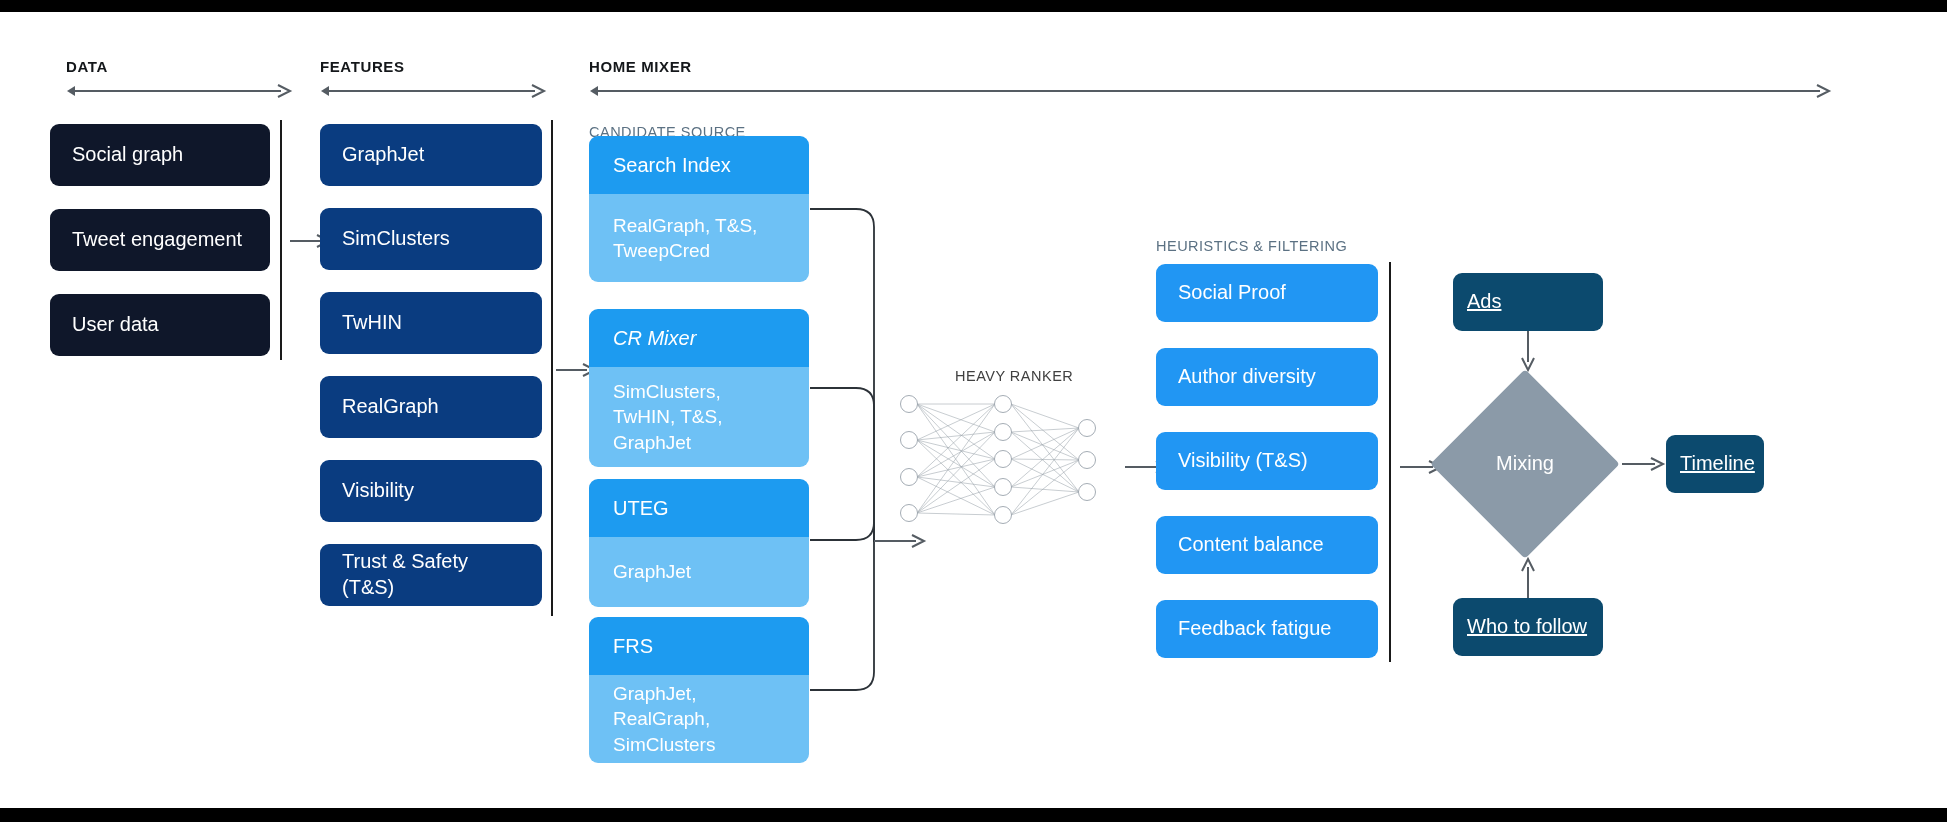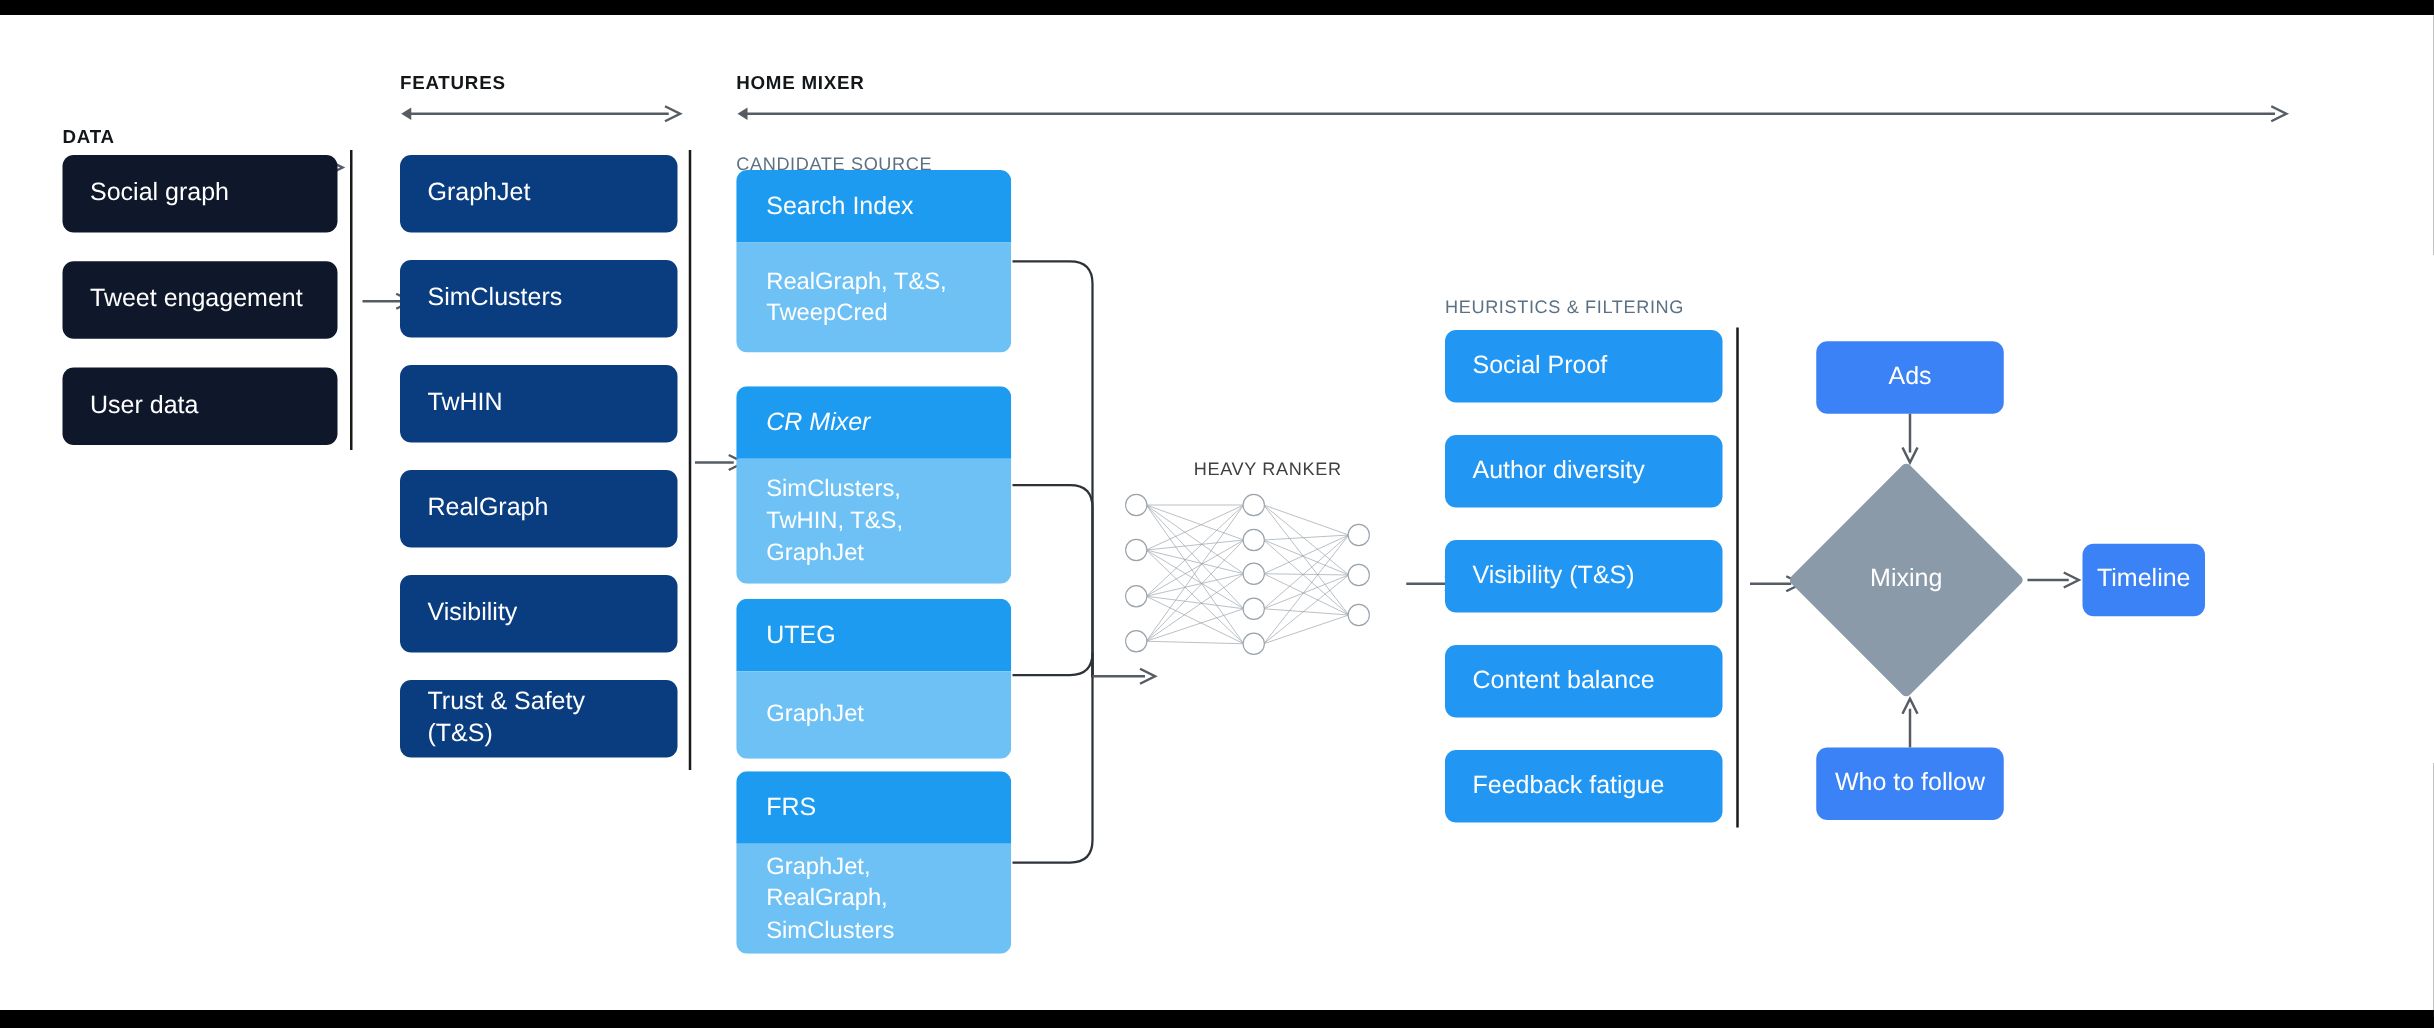--- a/index.html
+++ b/index.html
@@ -41,21 +41,21 @@
     display: flex;
     align-items: center;
     color: #ffffff;
     font-size: 20px;
     line-height: 1.28;
     padding: 0 22px;
   }
   .box.data      { background: #0f172a; }
   .box.feature   { background: #0a3c80; }
   .box.filter    { background: #2196f3; }
-  .box.terminal  { background: #3b82f6; justify-content: center; padding: 0 14px; }
+  .box.terminal  { background: #0c4a6e; justify-content: flex-start; padding: 0 14px; text-decoration: underline; }
 
   
   .cs-card {
     border-radius: 9px;
     overflow: hidden;
     display: flex;
     flex-direction: column;
   }
   .cs-head {
     background: #1d9bf0;
@@ -99,21 +99,21 @@
     color: #404040;
     white-space: nowrap;
   }
   svg { display: block; overflow: visible; }
 </style>
 </head>
 <body>
 
 <div id="canvas">
 
-  <div class="abs" style="left:50px; top:46px;margin-top:43px;">
+  <div class="abs" style="left:66px; top:46px;">
     <div class="phase-label">DATA</div>
     <svg class="phase-rule" width="226" height="14" style="margin-top:9px;">
       <path d="M1 7 L9 2 L9 12 Z" fill="#555c63"></path>
       <line x1="7" y1="7" x2="215" y2="7" stroke="#555c63" stroke-width="2"></line>
       <path d="M212 1 L224 7 L212 13" fill="none" stroke="#555c63" stroke-width="2"></path>
     </svg>
   </div>
 
   <div class="abs" style="left:320px; top:46px;">
     <div class="phase-label">FEATURES</div>

